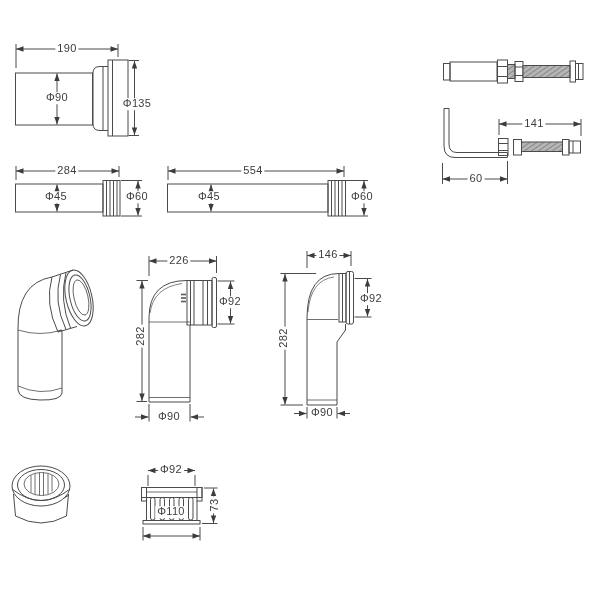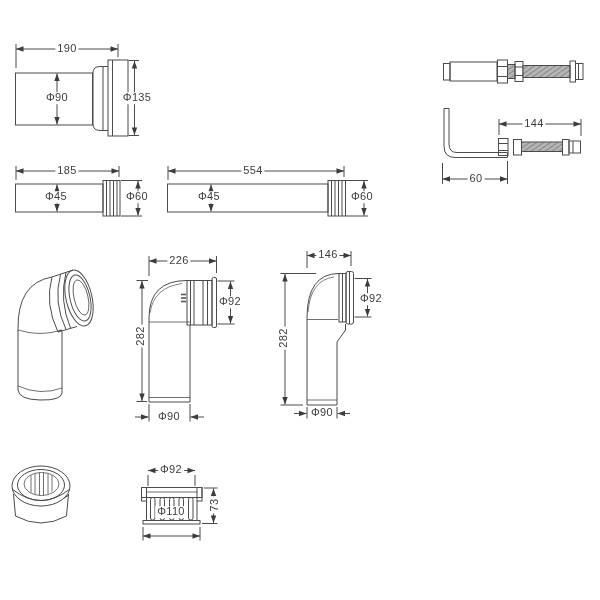--- a/index.html
+++ b/index.html
@@ -255,31 +255,31 @@
     <line x1="213.5" y1="488.5" x2="213.5" y2="523" marker-start="url(#aS)" marker-end="url(#aE)"></line>
 
     <line x1="143" y1="527" x2="143" y2="540.5"></line>
     <line x1="200" y1="527" x2="200" y2="540.5"></line>
     <line x1="143" y1="536" x2="200" y2="536" marker-start="url(#aS)" marker-end="url(#aE)"></line>
   </g>
 </svg>
 
   <span class="dim" style="left:67px;top:49px">190</span>
   <span class="dim" style="left:57px;top:98px">Φ90</span>
-  <span class="dim" style="left:137px;top:98px">Φ135</span>
-
-  <span class="dim" style="left:67px;top:171px">185</span>
+  <span class="dim" style="left:137px;top:104px">Φ135</span>
+
+  <span class="dim" style="left:67px;top:171px">284</span>
   <span class="dim" style="left:56px;top:197px">Φ45</span>
   <span class="dim" style="left:137px;top:197px">Φ60</span>
 
   <span class="dim" style="left:253px;top:171px">554</span>
   <span class="dim" style="left:209px;top:197px">Φ45</span>
   <span class="dim" style="left:362px;top:197px">Φ60</span>
 
-  <span class="dim" style="left:534px;top:124px">144</span>
+  <span class="dim" style="left:534px;top:124px">141</span>
   <span class="dim" style="left:476px;top:179px">60</span>
 
   <span class="dim" style="left:179px;top:261px">226</span>
   <span class="dim" style="left:230px;top:302px">Φ92</span>
   <span class="dim rot" style="left:141px;top:336px">282</span>
   <span class="dim" style="left:169px;top:417px">Φ90</span>
 
   <span class="dim" style="left:328px;top:255px">146</span>
   <span class="dim" style="left:371px;top:299px">Φ92</span>
   <span class="dim rot" style="left:284px;top:338px">282</span>

